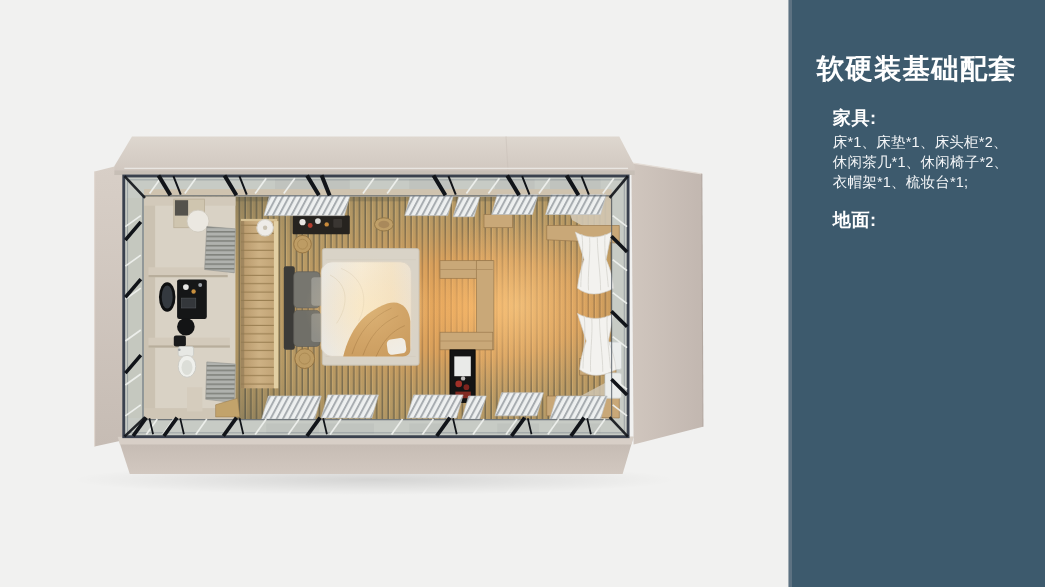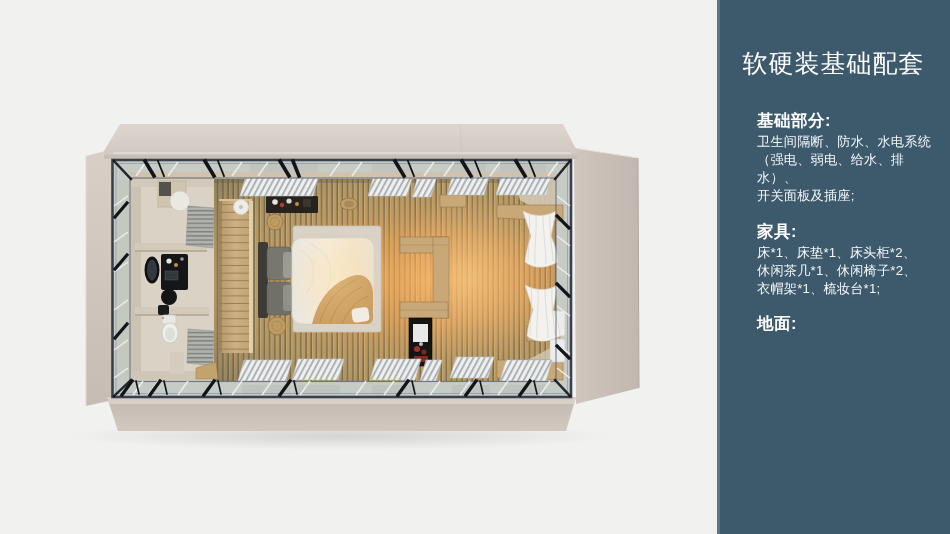--- a/index.html
+++ b/index.html
@@ -11,22 +11,22 @@
   .floorplan { position:absolute; left:0; top:0; }
   .info-panel {
     position:absolute; top:0; right:0; width:233px; height:100%;
     box-sizing:border-box;
     background:var(--panel_bg,#3d5a6d);
     border-left:3px solid var(--panel_edge,#5d7282);
     color:var(--panel_text,#ffffff);
     padding:49px 18px 0 37px;
   }
   .panel-title {
-    font-size:25px; font-weight:normal; letter-spacing:1px;
-    line-height:1.15; margin:0 0 33px -20px; width:193px;
+    font-size:25px; font-weight:bold; letter-spacing:1px;
+    line-height:1.15; margin:0 0 21px -20px; width:193px;
     text-align:center; white-space:nowrap;
   }
   .sec { margin-bottom:16px; }
   .sec h3 {
     font-size:16.5px; font-weight:bold; margin:0 0 3px;
     letter-spacing:0.5px; line-height:19px;
   }
   .sec p {
     font-size:13.2px; line-height:18.2px; margin:0;
     letter-spacing:0.2px; white-space:pre-line; color:#f4f6f8;
@@ -359,26 +359,20 @@
       <line x1="114" y1="161" x2="131" y2="179" stroke-width="2.4" opacity="0.9"></line>
       <line x1="570" y1="161" x2="555" y2="179" stroke-width="2.4" opacity="0.9"></line>
       <line x1="114" y1="396" x2="131" y2="380" stroke-width="2.4" opacity="0.9"></line>
       <line x1="570" y1="396" x2="555" y2="380" stroke-width="2.4" opacity="0.9"></line>
     </g>
   </svg>
 
   <div class="info-panel">
     <h1 class="panel-title">软硬装基础配套</h1>
 
-    <div class="sec">
-      <h3>基础部分:</h3>
-      <p>卫生间隔断、防水、水电系统
-（强电、弱电、给水、排水）、
-开关面板及插座;</p>
-    </div>
 
     <div class="sec">
       <h3>家具:</h3>
       <p>床*1、床垫*1、床头柜*2、
 休闲茶几*1、休闲椅子*2、
 衣帽架*1、梳妆台*1;</p>
     </div>
 
     <div class="sec">
     </div>

